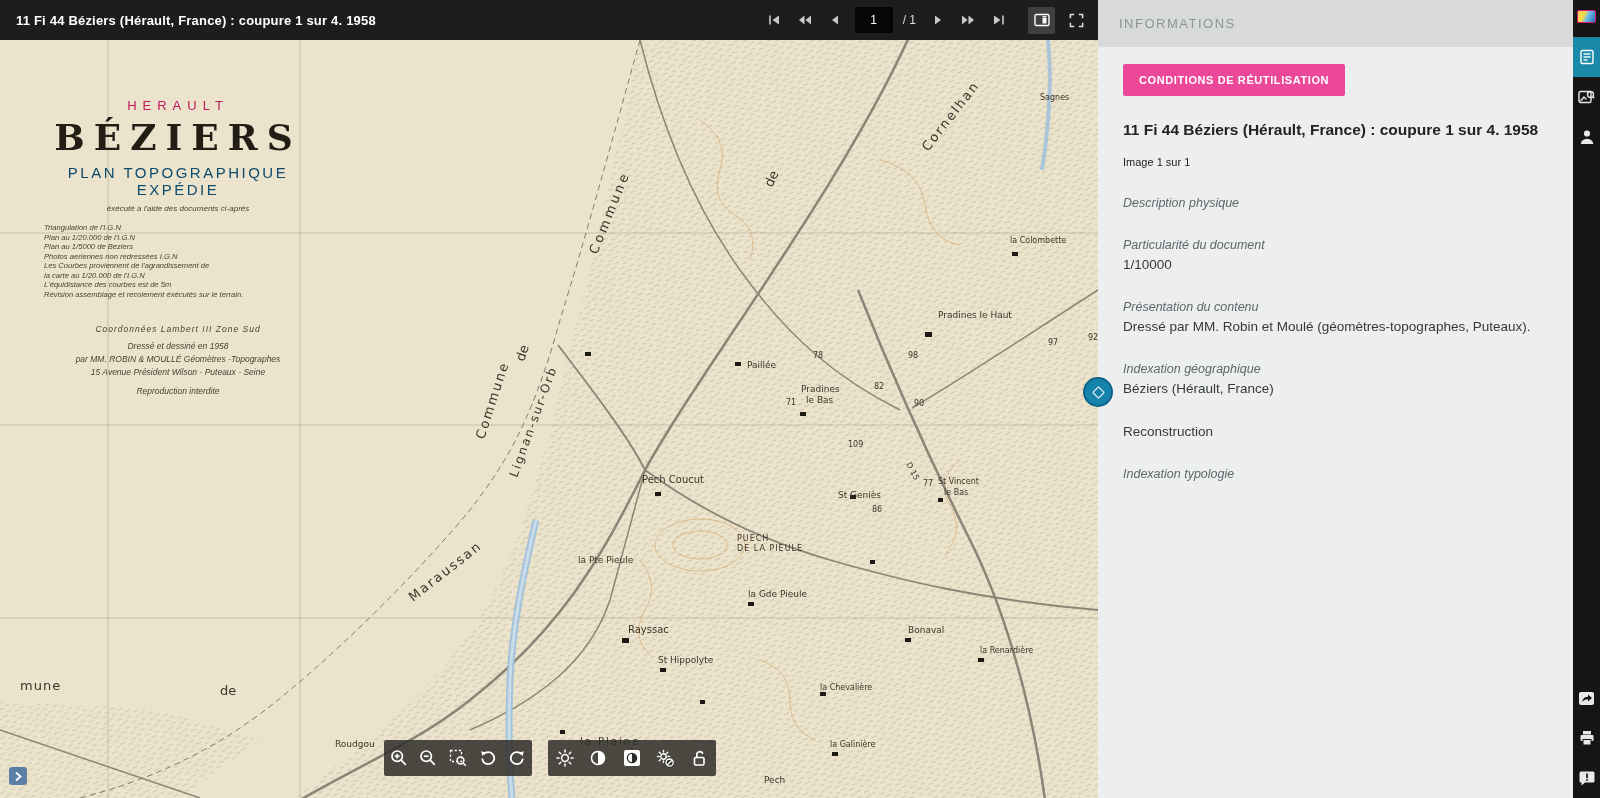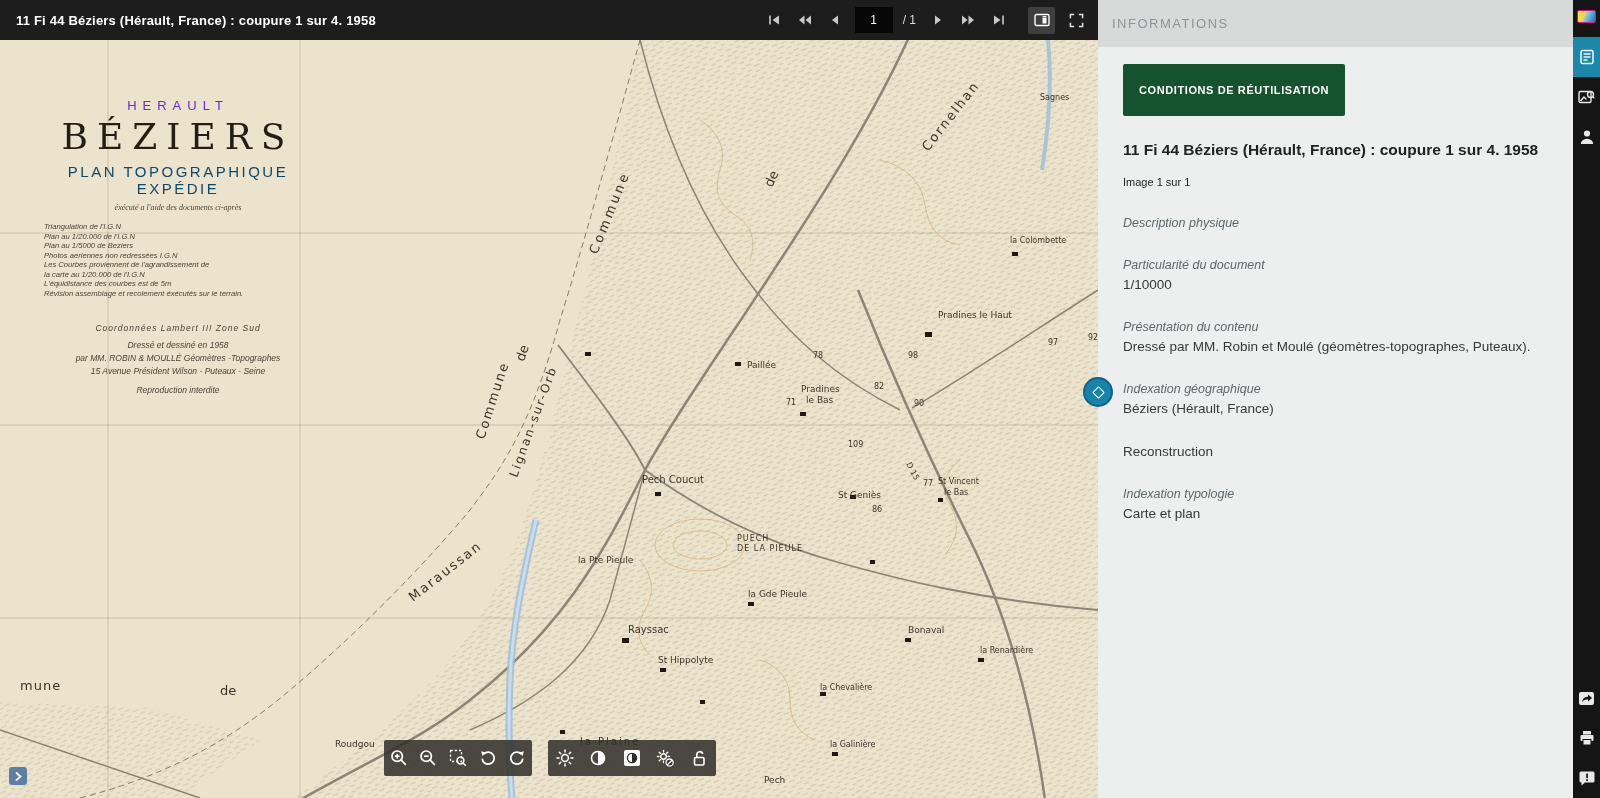--- a/index.html
+++ b/index.html
@@ -23,25 +23,25 @@
                       background:none; border:none; cursor:pointer; }
   .viewgroup button.active { background:#3f3f3f; border-radius:2px; }
 
   
   .map-area { position:absolute; left:0; top:40px; width:1098px; height:758px;
               background:#ece3cc; overflow:hidden; cursor:grab; }
   .map-svg { position:absolute; left:0; top:0; }
 
   .cartouche { position:absolute; left:28px; top:50px; width:300px; text-align:center;
                color:#35302a; pointer-events:none; }
-  .c-region { font-size:13px; letter-spacing:6px; margin-top:8px; color:#6d28d9; }
-  .c-title  { font-family:"DejaVu Serif", serif; font-size:36px; font-weight:400;
+  .c-region { font-size:13px; letter-spacing:6px; margin-top:8px; color:#be185d; }
+  .c-title  { font-family:"DejaVu Serif", serif; font-size:36px; font-weight:700;
               letter-spacing:9px; margin-top:3px; color:#221d15; }
   .c-sub    { font-size:15px; letter-spacing:2.5px; margin-top:6px; color:#0c4a6e; }
-  .c-note   { font-size:8px; font-style:italic; margin-top:6px; color:#4a4336;font-family:Liberation Serif, serif; }
+  .c-note   { font-size:8px; font-style:italic; margin-top:6px; color:#4a4336; }
   .c-lines  { margin:10px 0 0 16px; text-align:left; font-size:7.6px; font-style:italic;
               line-height:1.26; color:#4a4336; }
   .c-foot   { font-size:8.5px; font-style:italic; color:#4a4336; }
   .c-coords { margin-top:24px; letter-spacing:1px; }
   .c-drawn  { margin-top:7px; }
   .c-auth, .c-addr { margin-top:3px; }
   .c-copy   { margin-top:9px; }
 
   .toolbar { position:absolute; height:36px; background:rgba(48,47,42,.86); border-radius:2px;
              display:flex; align-items:center; justify-content:space-around; bottom:22px; }
@@ -55,26 +55,26 @@
                   display:flex; align-items:center; justify-content:center; }
 
   .panel-toggle { position:absolute; left:1083px; top:377px; width:30px; height:30px; z-index:30;
                   border-radius:50%; background:#1583aa; border:2px solid #0e6288; cursor:pointer;
                   display:flex; align-items:center; justify-content:center; }
   .panel-toggle .diamond { width:9px; height:9px; border:1.5px solid #fff; border-radius:1px;
                            transform:rotate(45deg); }
 
   
   .panel { position:absolute; left:1098px; top:0; width:475px; height:798px; background:#edefee; }
-  .panel-header { height:47px; background:#d8dada; display:flex; align-items:center; padding-left:14px; }
+  .panel-header { height:47px; background:#d8dada; display:flex; align-items:center; padding-left:21px; }
   .panel-header span { color:#8d9497; font-size:13px; letter-spacing:1.5px; }
   .panel-body { padding:17px 30px 0 25px; }
-  .conditions-btn { background:#14532d; color:#fff; border:none; border-radius:2px;
+  .conditions-btn { background:#ec4899; color:#fff; border:none; border-radius:2px;
                     font-family:"Liberation Sans",sans-serif; font-weight:bold; font-size:11px;
-                    letter-spacing:.6px; padding:20px 16px; cursor:pointer; }
+                    letter-spacing:.6px; padding:10px 16px; cursor:pointer; }
   .doc-title { margin-top:24px; font-size:15.5px; font-weight:bold; color:#222; line-height:1.3;
                width:445px; }
   .img-count { margin-top:16px; font-size:11px; font-weight:normal; color:#222; }
   .field { margin-top:28px; }
   .field .flabel { font-size:12.5px; font-style:italic; color:#5d676b; }
   .field .fvalue { margin-top:5px; font-size:13.5px; color:#36393a; }
 
   
   .strip { position:absolute; left:1573px; top:0; width:27px; height:798px; background:#151515;
            display:flex; flex-direction:column; align-items:center; padding-top:10px; }
@@ -415,21 +415,20 @@
       </div>
       <div class="field">
         <div class="flabel">Indexation géographique</div>
         <div class="fvalue">Béziers (Hérault, France)</div>
       </div>
       <div class="field">
         <div class="fvalue">Reconstruction</div>
       </div>
       <div class="field">
         <div class="flabel">Indexation typologie</div>
-        <div class="fvalue">Carte et plan</div>
       </div>
     </div>
   </div>
 
   <div class="strip">
     <div class="logo"></div>
     <button class="active">
       <svg width="16" height="16" viewBox="0 0 16 16" fill="none" stroke="#fff" stroke-width="1.4">
           <rect x="2" y="1.5" width="12" height="13" rx="1.5"></rect>
           <line x1="4.5" y1="5" x2="11.5" y2="5"></line>

